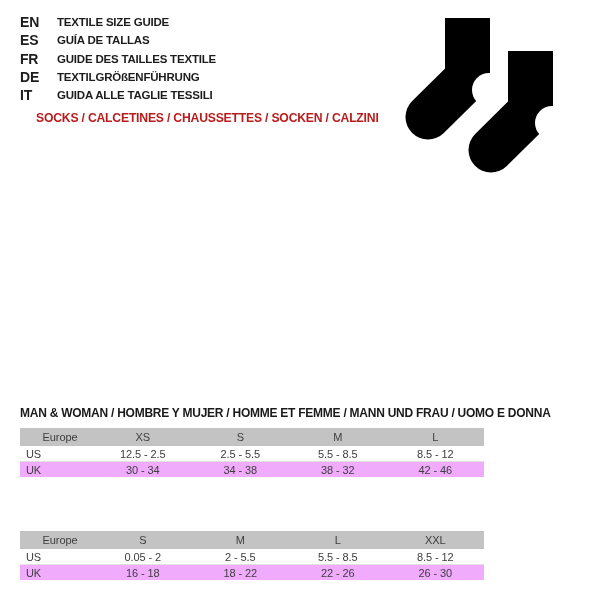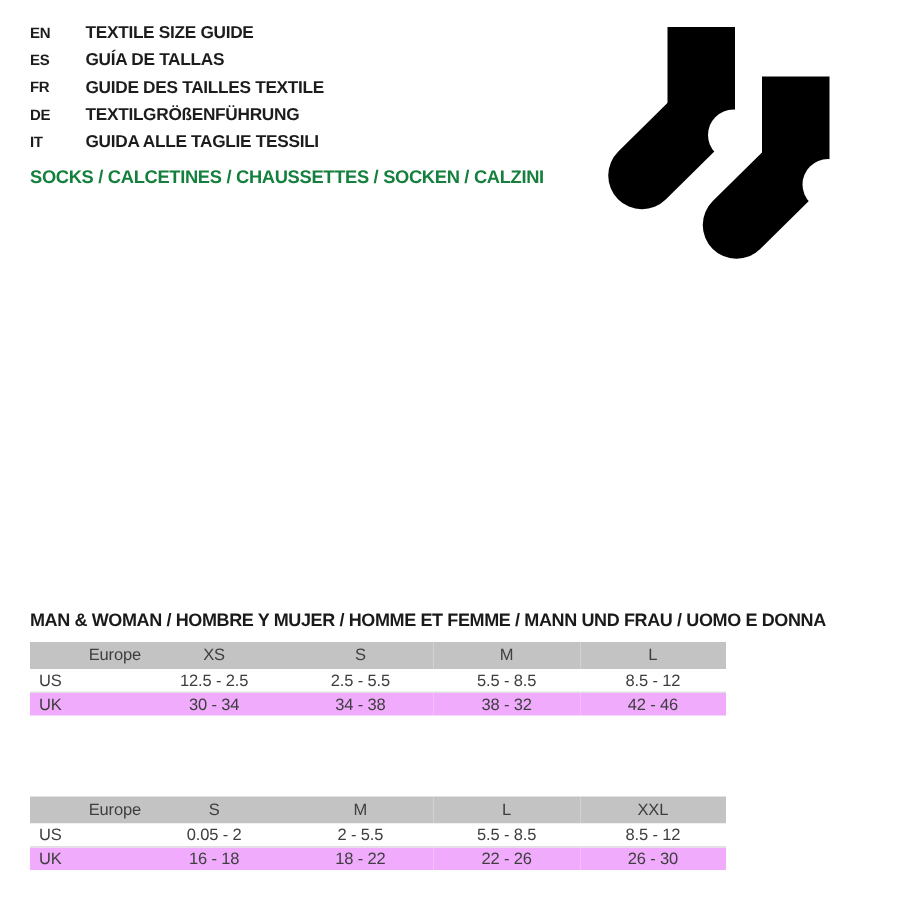--- a/index.html
+++ b/index.html
@@ -2,44 +2,44 @@
 <html><head>
 <meta charset="utf-8">
 <style>
   html,body { margin:0; padding:0; background:#ffffff; }
   body { width:600px; height:600px; font-family:"Liberation Sans", sans-serif; }
   .canvas { position:relative; width:600px; height:600px; background:#fff; overflow:hidden; }
 
   
   .lang-block { position:absolute; left:20px; top:13px; }
   .lang-row { display:flex; align-items:center; height:18.3px; }
-  .lang-code { width:37px; font-weight:bold; font-size:10px; letter-spacing:-0.2px; color:#1c1c1c; }
+  .lang-code { width:37px; font-weight:bold; font-size:14px; letter-spacing:-0.2px; color:#1c1c1c; }
   .lang-label { font-weight:bold; font-size:11.5px; letter-spacing:-0.2px; color:#1c1c1c; white-space:nowrap; }
 
   
-  .product-line { position:absolute; left:20px; top:111px; font-weight:bold; font-size:12.2px;
-                  letter-spacing:-0.2px; color:#15803d; white-space:nowrap; }
+  .product-line { position:absolute; left:36px; top:111px; font-weight:bold; font-size:12.2px;
+                  letter-spacing:-0.2px; color:#b91c1c; white-space:nowrap; }
 
   
   .socks-icon { position:absolute; left:402px; top:12px; width:172px; height:166px; }
 
   
   .size-title { position:absolute; left:20px; width:470px; font-weight:bold; font-size:12px;
                 letter-spacing:-0.25px; color:#1a1a1a; white-space:nowrap; line-height:14px; }
   .title-1 { top:406px; }
   .title-2 { top:516px; }
   .size-table { position:absolute; left:20px; width:464px; border-collapse:collapse;
                 table-layout:fixed; font-size:11px; letter-spacing:-0.1px; color:#3e3e3e; }
   .table-1 { top:428px; }
   .table-2 { top:531px; }
   .size-table col.c-region { width:74px; }
   .size-table col.c-size { width:97.5px; }
   .size-table th { background:#c3c3c3; height:18px; font-weight:normal; 
                    padding:0; vertical-align:middle; }
-  .size-table th.cell-region { text-align:right; padding-left:6px; }
+  .size-table th.cell-region { text-align:center; padding-left:6px; }
   .size-table td { height:15px; text-align:center; padding:0; vertical-align:middle; }
   .size-table td.cell-region { text-align:left; padding-left:6px; }
   .size-table tr.row-first td { border-bottom:1px solid #e0e0e0; background:#ffffff; }
   .size-table tr.row-alt td { background:#f0abfc; }
 </style>
 </head>
 <body>
 
 <div class="canvas">
 

